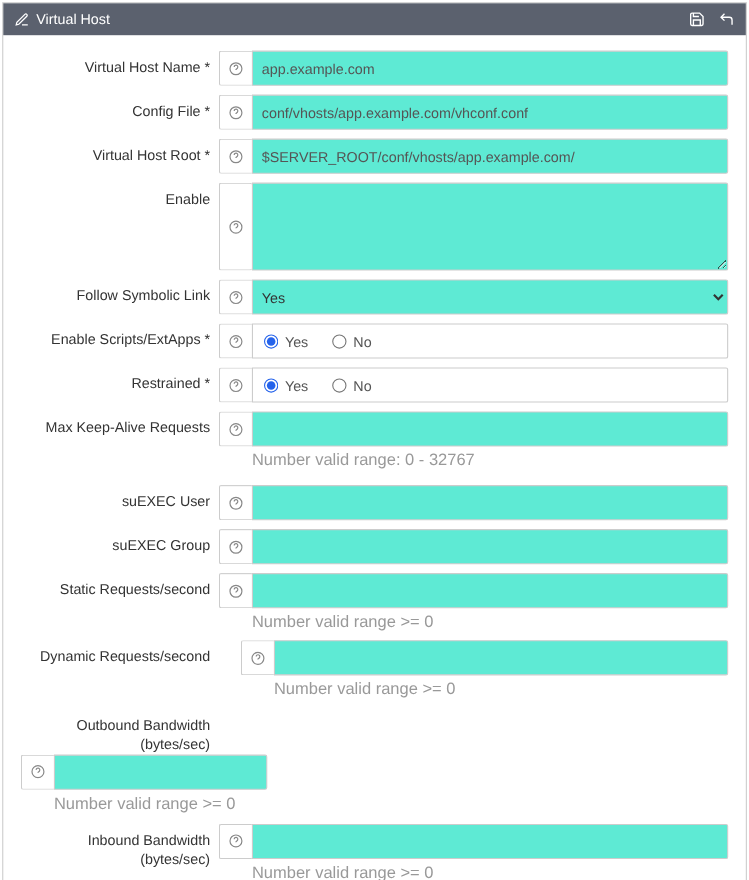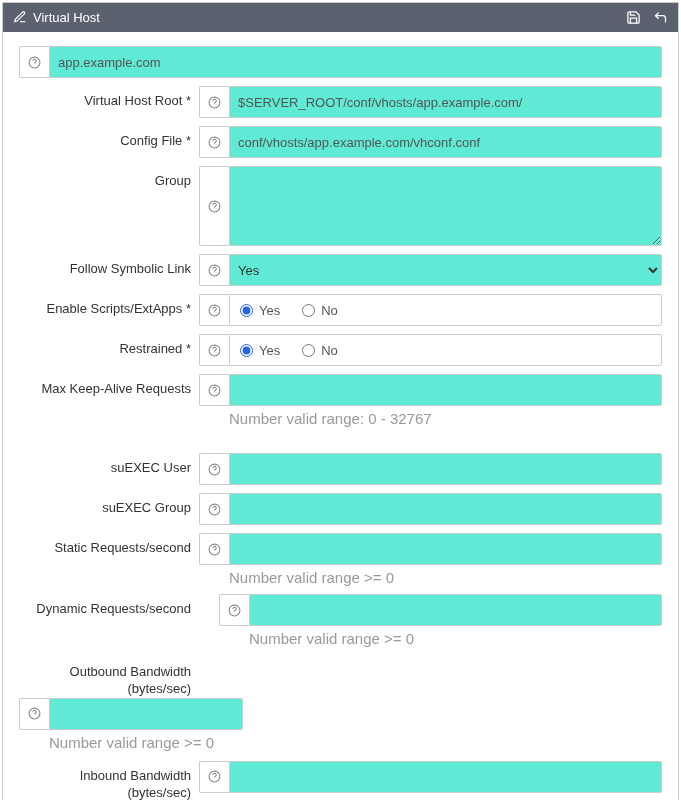--- a/index.html
+++ b/index.html
@@ -15,21 +15,21 @@
   .panel {
     border: 1px solid #ccc;
     margin: 2px;
     background: #fff;
   }
   .panel-header {
     background: #5b616e;
     color: #fff;
     padding: 7px 10px;
     display: flex;
-    align-items: flex-start;
+    align-items: flex-end;
     font-size: 13px;
   }
   .panel-header .title-icon {
     margin-right: 6px;
     display: inline-flex;
   }
   .panel-header .title-text {
     flex: 0 0 auto;
   }
   .panel-header .spacer { flex: 1; }
@@ -152,68 +152,69 @@
       <svg width="15" height="15" viewBox="0 0 24 24" fill="none" stroke="currentColor" stroke-width="2">
           <polyline points="9 14 4 9 9 4"></polyline>
           <path d="M20 20v-7a4 4 0 0 0-4-4H4"></path>
         </svg>
     </span>
   </div>
 
   <div class="panel-body">
 
     <div class="form-row">
+      <div class="label-col">Virtual Host Name *</div>
       <div class="input-col">
         <div class="input-wrap">
           <div class="help-btn">
             <svg width="13" height="13" viewBox="0 0 24 24" fill="none" stroke="currentColor" stroke-width="2">
                 <circle cx="12" cy="12" r="10"></circle>
                 <path d="M9.1 9a3 3 0 1 1 5.8 1c0 2-3 2-3 4"></path>
                 <line x1="12" y1="17" x2="12" y2="17.01"></line>
               </svg>
           </div>
           <input class="ctrl" type="text" value="app.example.com" style="">
         </div>
       </div>
     </div>
 
     <div class="form-row">
+      <div class="label-col">Config File *</div>
+      <div class="input-col">
+        <div class="input-wrap">
+          <div class="help-btn">
+            <svg width="13" height="13" viewBox="0 0 24 24" fill="none" stroke="currentColor" stroke-width="2">
+                <circle cx="12" cy="12" r="10"></circle>
+                <path d="M9.1 9a3 3 0 1 1 5.8 1c0 2-3 2-3 4"></path>
+                <line x1="12" y1="17" x2="12" y2="17.01"></line>
+              </svg>
+          </div>
+          <input class="ctrl" type="text" value="conf/vhosts/app.example.com/vhconf.conf" style="">
+        </div>
+      </div>
+    </div>
+
+    <div class="form-row">
       <div class="label-col">Virtual Host Root *</div>
       <div class="input-col">
         <div class="input-wrap">
           <div class="help-btn">
             <svg width="13" height="13" viewBox="0 0 24 24" fill="none" stroke="currentColor" stroke-width="2">
                 <circle cx="12" cy="12" r="10"></circle>
                 <path d="M9.1 9a3 3 0 1 1 5.8 1c0 2-3 2-3 4"></path>
                 <line x1="12" y1="17" x2="12" y2="17.01"></line>
               </svg>
           </div>
           <input class="ctrl" type="text" value="$SERVER_ROOT/conf/vhosts/app.example.com/" style="">
         </div>
       </div>
     </div>
 
     <div class="form-row">
-      <div class="label-col">Config File *</div>
-      <div class="input-col">
-        <div class="input-wrap">
-          <div class="help-btn">
-            <svg width="13" height="13" viewBox="0 0 24 24" fill="none" stroke="currentColor" stroke-width="2">
-                <circle cx="12" cy="12" r="10"></circle>
-                <path d="M9.1 9a3 3 0 1 1 5.8 1c0 2-3 2-3 4"></path>
-                <line x1="12" y1="17" x2="12" y2="17.01"></line>
-              </svg>
-          </div>
-          <input class="ctrl" type="text" value="conf/vhosts/app.example.com/vhconf.conf" style="">
-        </div>
-      </div>
-    </div>
-
-    <div class="form-row">
-      <div class="label-col">Group</div>
+      <div class="label-col">Enable</div>
       <div class="input-col">
         <div class="input-wrap" style="align-items:flex-start;">
           <div class="help-btn standalone" style="height:80px;border-right:none;">
             <svg width="13" height="13" viewBox="0 0 24 24" fill="none" stroke="currentColor" stroke-width="2">
                 <circle cx="12" cy="12" r="10"></circle>
                 <path d="M9.1 9a3 3 0 1 1 5.8 1c0 2-3 2-3 4"></path>
                 <line x1="12" y1="17" x2="12" y2="17.01"></line>
               </svg>
           </div>
           <textarea class="ctrl" style=""></textarea>
@@ -282,21 +283,21 @@
             </label>
             <label class="radio-item">
               <input type="radio" name="rs" style="">
               <span>No</span>
             </label>
           </div>
         </div>
       </div>
     </div>
 
-    <div class="form-row" style="margin-bottom:18px;">
+    <div class="form-row" style="margin-bottom:6px;">
       <div class="label-col">Max Keep-Alive Requests</div>
       <div class="input-col">
         <div class="input-wrap">
           <div class="help-btn">
             <svg width="13" height="13" viewBox="0 0 24 24" fill="none" stroke="currentColor" stroke-width="2">
                 <circle cx="12" cy="12" r="10"></circle>
                 <path d="M9.1 9a3 3 0 1 1 5.8 1c0 2-3 2-3 4"></path>
                 <line x1="12" y1="17" x2="12" y2="17.01"></line>
               </svg>
           </div>

